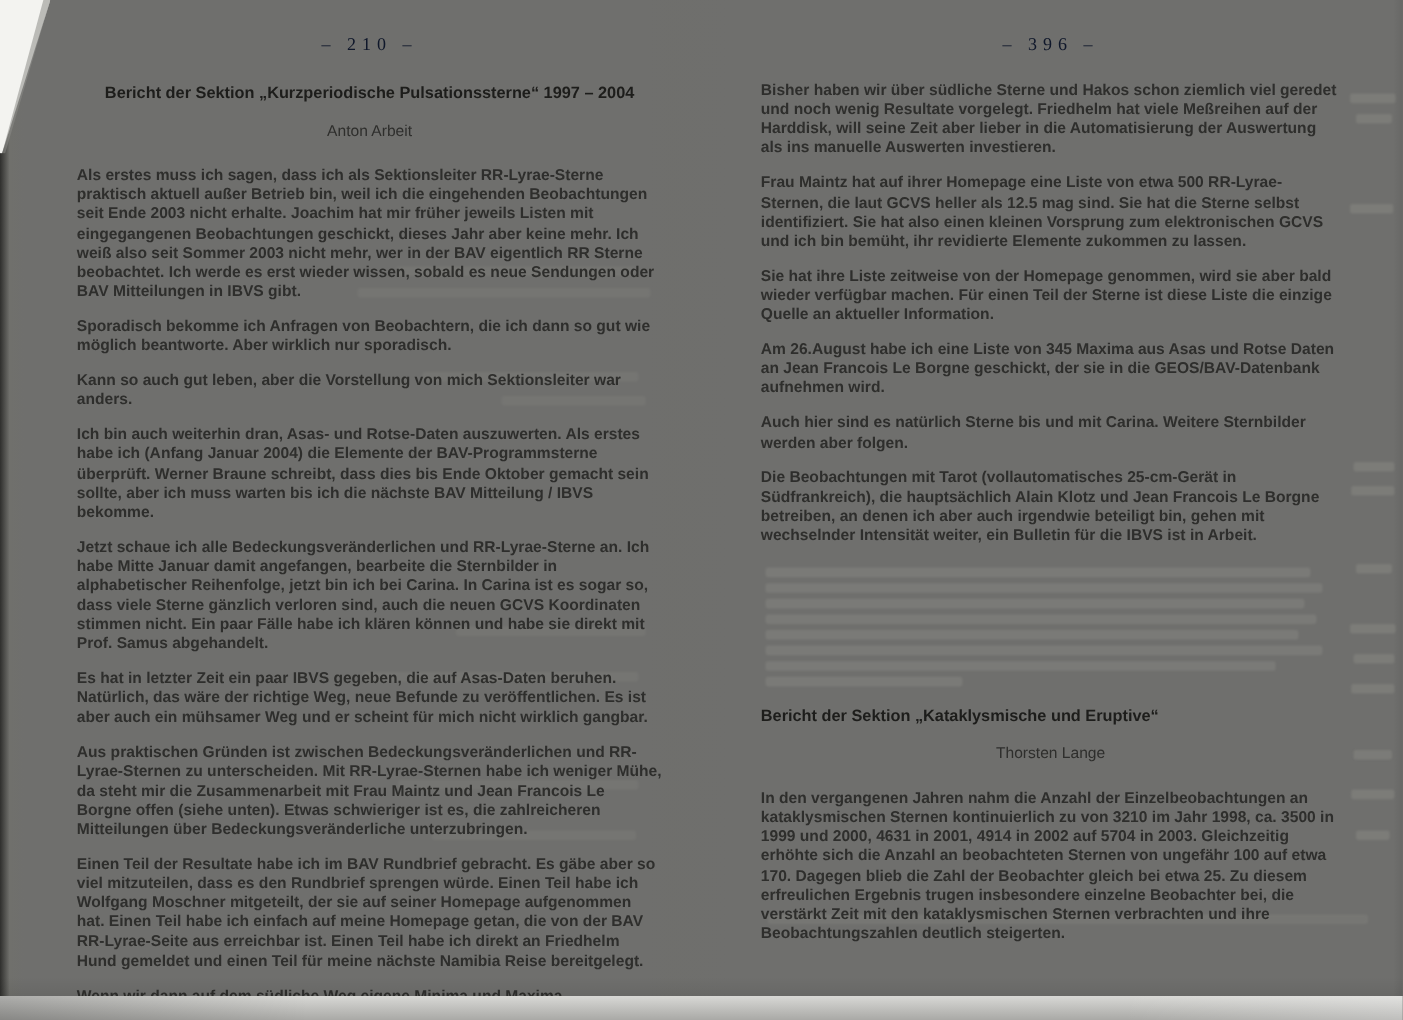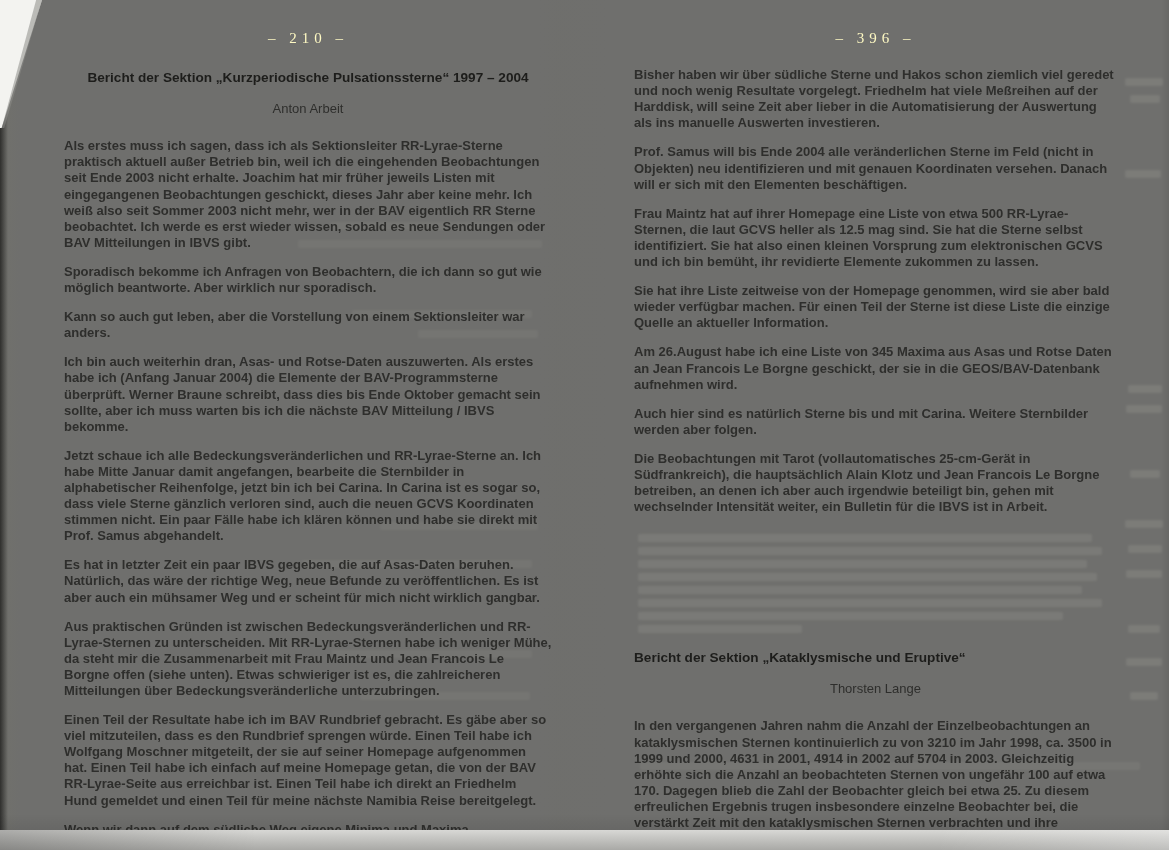--- a/index.html
+++ b/index.html
@@ -52,21 +52,21 @@
     content:"";position:absolute;inset:0;
     background:linear-gradient(to right, rgba(0,0,0,0.20), rgba(0,0,0,0) 22%, rgba(0,0,0,0) 80%, rgba(255,255,255,0.25) 100%);
   }
   
   .content{position:absolute;top:0;font-size:13px;line-height:16.1px;}
   .content.left{left:64px;width:488px;}
   .content.right{left:634px;width:483px;}
   .pagenum{
     font-family:"Liberation Serif","DejaVu Serif",serif;
     font-size:15px;letter-spacing:5px;
-    text-align:center;margin:30px 0 0 0;color:#fef9c3;
+    text-align:center;margin:30px 0 0 0;color:#0f172a;
   }
   .title{
     font-weight:bold;font-size:13.6px;text-align:center;
     margin:24px 0 0 0;color:#1d1d1b;
   }
   .author{text-align:center;margin:15px 0 0 0;}
   .paras{margin-top:21px;font-weight:bold;}
   .paras p{margin:0 0 13px 0;}
   .section2-title{
     font-weight:bold;font-size:13.6px;
@@ -117,35 +117,34 @@
   <div class="ghost-line g-margin" style="left:1130px;top:692px;width:28px;"></div>
   <div class="ghost-line g-bottom" style="left:640px;top:762px;width:500px;"></div>
 
   <div class="content left">
     <div class="pagenum">–  210  –</div>
     <div class="title">Bericht der Sektion „Kurzperiodische Pulsationssterne“ 1997 – 2004</div>
     <div class="author">Anton Arbeit</div>
     <div class="paras">
         <p>Als erstes muss ich sagen, dass ich als Sektionsleiter RR-Lyrae-Sterne praktisch aktuell außer Betrieb bin, weil  ich die eingehenden Beobachtungen seit Ende 2003 nicht erhalte. Joachim hat mir früher jeweils Listen mit eingegangenen Beobachtungen geschickt, dieses Jahr aber keine mehr. Ich weiß also seit Sommer 2003 nicht mehr, wer in der BAV eigentlich RR Sterne beobachtet. Ich werde es erst wieder wissen, sobald es neue Sendungen oder BAV Mitteilungen in IBVS gibt.</p>
         <p>Sporadisch bekomme ich Anfragen von Beobachtern, die ich dann so gut wie möglich beantworte. Aber wirklich nur sporadisch.</p>
-        <p>Kann so auch gut leben, aber die Vorstellung von einem Sektionsleiter war anders.</p>
+        <p>Kann so auch gut leben, aber die Vorstellung von mich Sektionsleiter war anders.</p>
         <p>Ich bin auch weiterhin dran, Asas- und Rotse-Daten auszuwerten. Als erstes habe ich (Anfang Januar 2004) die Elemente der BAV-Programmsterne überprüft. Werner Braune schreibt, dass dies bis Ende Oktober gemacht sein sollte, aber ich muss warten bis ich die nächste BAV Mitteilung / IBVS bekomme.</p>
         <p>Jetzt schaue ich alle Bedeckungsveränderlichen und RR-Lyrae-Sterne an. Ich habe Mitte Januar damit angefangen, bearbeite die Sternbilder in alphabetischer Reihenfolge, jetzt bin ich bei Carina. In Carina ist es sogar so, dass viele Sterne gänzlich verloren sind, auch die neuen GCVS Koordinaten stimmen nicht. Ein paar Fälle habe ich klären können und habe sie direkt mit Prof. Samus abgehandelt.</p>
         <p>Es hat in letzter Zeit ein paar IBVS gegeben, die auf Asas-Daten beruhen. Natürlich, das wäre der richtige Weg, neue Befunde zu veröffentlichen. Es ist aber auch ein mühsamer Weg und er scheint für mich nicht wirklich gangbar.</p>
         <p>Aus praktischen Gründen ist zwischen Bedeckungsveränderlichen und RR-Lyrae-Sternen zu unterscheiden. Mit RR-Lyrae-Sternen habe ich weniger Mühe, da steht mir die Zusammenarbeit mit Frau Maintz und Jean Francois Le Borgne offen (siehe unten). Etwas schwieriger ist es, die zahlreicheren Mitteilungen über Bedeckungsveränderliche unterzubringen.</p>
         <p>Einen Teil der Resultate habe ich im BAV Rundbrief gebracht. Es gäbe aber so viel mitzuteilen, dass es den Rundbrief sprengen würde. Einen Teil habe ich Wolfgang Moschner mitgeteilt, der sie auf seiner Homepage aufgenommen hat. Einen Teil habe ich einfach auf meine Homepage getan, die von der BAV RR-Lyrae-Seite aus erreichbar ist. Einen Teil habe ich direkt an Friedhelm Hund gemeldet und einen Teil für meine nächste Namibia Reise bereitgelegt.</p>
         <p>Wenn wir dann auf dem südliche Weg eigene Minima und Maxima veröffentlichen, könnten wir mühelos auch die neuen Elemente mitteilen.</p>
       </div>
   </div>
 
   <div class="content right">
     <div class="pagenum">–  396  –</div>
     <div class="paras">
         <p>Bisher haben wir über südliche Sterne und Hakos schon ziemlich viel geredet und noch wenig Resultate vorgelegt. Friedhelm hat viele Meßreihen auf der Harddisk, will seine Zeit aber lieber in die Automatisierung der Auswertung als ins manuelle Auswerten investieren.</p>
-        <p>Prof. Samus will bis Ende 2004 alle veränderlichen Sterne im Feld (nicht in Objekten) neu identifizieren und mit genauen Koordinaten versehen. Danach will er sich mit den Elementen beschäftigen.</p>
         <p>Frau Maintz hat  auf ihrer Homepage eine Liste von etwa 500 RR-Lyrae-Sternen, die laut GCVS heller als 12.5 mag sind. Sie hat die Sterne selbst identifiziert. Sie hat also einen kleinen Vorsprung zum elektronischen GCVS und ich bin bemüht, ihr revidierte Elemente zukommen zu lassen.</p>
         <p>Sie hat ihre Liste zeitweise von der Homepage genommen, wird sie aber bald wieder verfügbar machen.  Für einen Teil der Sterne ist diese Liste  die einzige Quelle an aktueller Information.</p>
         <p>Am 26.August habe ich eine Liste von 345 Maxima aus Asas und Rotse Daten an Jean Francois Le Borgne geschickt, der sie in die GEOS/BAV-Datenbank aufnehmen wird.</p>
         <p>Auch hier sind es natürlich Sterne bis und mit Carina. Weitere Sternbilder werden aber folgen.</p>
         <p>Die Beobachtungen mit Tarot (vollautomatisches 25-cm-Gerät in Südfrankreich), die hauptsächlich Alain Klotz und Jean Francois Le Borgne betreiben, an denen ich aber auch irgendwie beteiligt bin, gehen mit wechselnder Intensität weiter, ein Bulletin für die IBVS ist in Arbeit.</p>
       </div>
 
     <div class="ghost-block">
       <div class="gl" style="width:94%;"></div>
       <div class="gl" style="width:96%;"></div>

